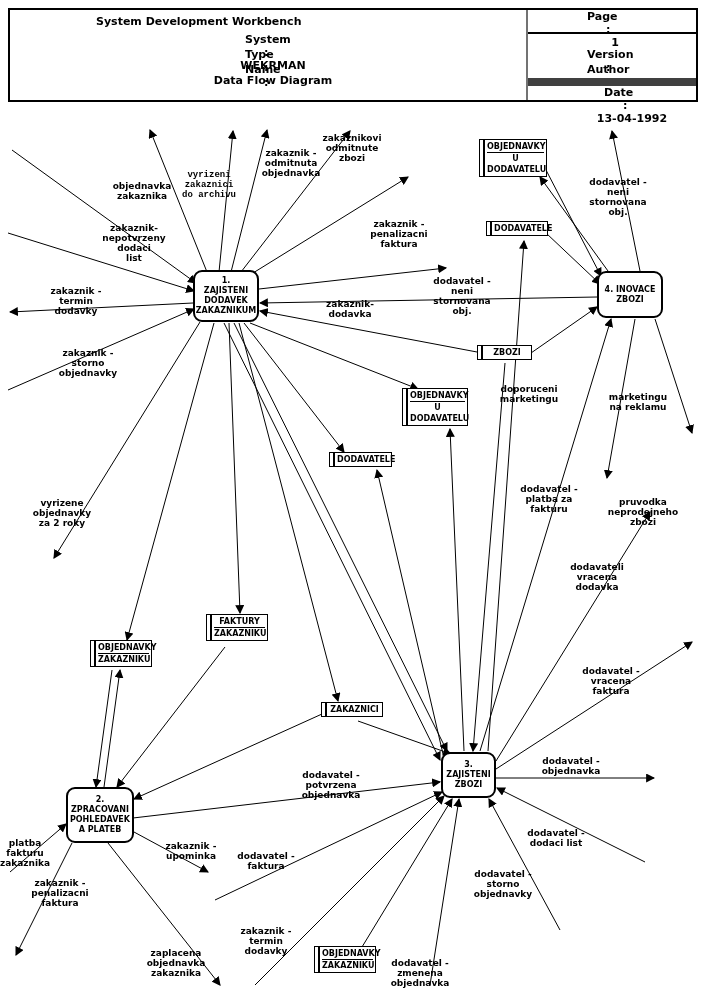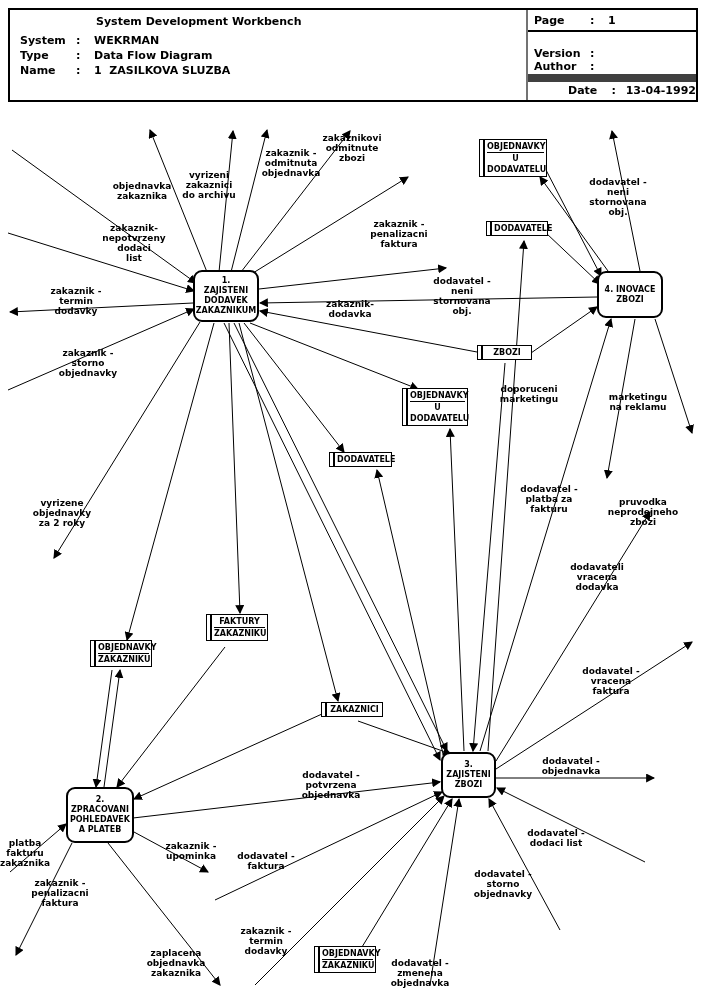--- a/index.html
+++ b/index.html
@@ -3,21 +3,21 @@
 <meta charset="utf-8">
 <style>
   html,body{margin:0;padding:0;background:#fff;}
   .page{position:relative;width:703px;height:996px;background:#fff;overflow:hidden;
         font-family:"DejaVu Sans",sans-serif;color:#000;}
   
   .header-box{position:absolute;left:8px;top:8px;width:686px;height:90px;border:2px solid #000;
               background:#fff;display:flex;font-weight:bold;font-size:11px;z-index:4;}
   .header-left{flex:1;position:relative;border-right:2px solid #737373;}
   .header-title{padding:5px 0 5px 86px;white-space:pre;}
-  .hrow{display:flex;align-items:center;height:15px;padding-left:10px;white-space:pre;}
+  .hrow{display:flex;align-items:center;height:15px;padding-left:10px;white-space:pre;flex-direction:column;}
   .hl{width:56px;}
   .hc{width:18px;}
   .hv{flex:1;white-space:pre;}
   .header-right{width:168px;display:flex;flex-direction:column;}
   .header-right .hrow{padding-left:6px;}
   .hrow.r-page{height:22px;border-bottom:2px solid #000;}
   .hrow.r-version{height:15px;margin-top:14px;}
   .hrow.r-author{height:15px;}
   .hrow.r-date{height:20px;margin-top:auto;border-top:8px solid #404040;padding-left:40px;}
   
@@ -142,21 +142,21 @@
       </div>
       <div class="store" style="left: 321px; top: 702px; width: 62px;">
         <div>ZAKAZNICI</div>
       </div>
       <div class="store" style="left: 314px; top: 946px; width: 62px;">
         <div class="store-title">OBJEDNAVKY</div>
         <div>ZAKAZNIKU</div>
       </div>
       <div class="flow-label" style="left: 142px; top: 191px;">objednavka
 zakaznika</div>
-      <div class="flow-label" style="left: 209px; top: 185px;">vyrizeni
+      <div class="flow-label" style="left: 209px; top: 185px; font-family: Liberation Mono, monospace;">vyrizeni
 zakaznici
 do archivu</div>
       <div class="flow-label" style="left: 291px; top: 163px;">zakaznik -
 odmitnuta
 objednavka</div>
       <div class="flow-label" style="left: 352px; top: 148px;">zakaznikovi
 odmitnute
 zbozi</div>
       <div class="flow-label" style="left: 134px; top: 243px;">zakaznik-
 nepotvrzeny
@@ -234,21 +234,21 @@
   <div class="header-box">
     <div class="header-left">
       <div class="header-title">System Development Workbench</div>
       <div class="hrow">
         <span class="hl">System</span><span class="hc">:</span><span class="hv">WEKRMAN</span>
       </div>
       <div class="hrow">
         <span class="hl">Type</span><span class="hc">:</span><span class="hv">Data Flow Diagram</span>
       </div>
       <div class="hrow">
-        <span class="hl">Name</span><span class="hc">:</span><span class="hv">1  ZASILKOVA SLUZBA</span>
+        <span class="hl">Name</span><span class="hc">:</span>
       </div>
     </div>
     <div class="header-right">
       <div class="hrow r-page">
         <span class="hl">Page</span><span class="hc">:</span><span class="hv">1</span>
       </div>
       <div class="hrow r-version">
         <span class="hl">Version</span><span class="hc">:</span><span class="hv"></span>
       </div>
       <div class="hrow r-author">

